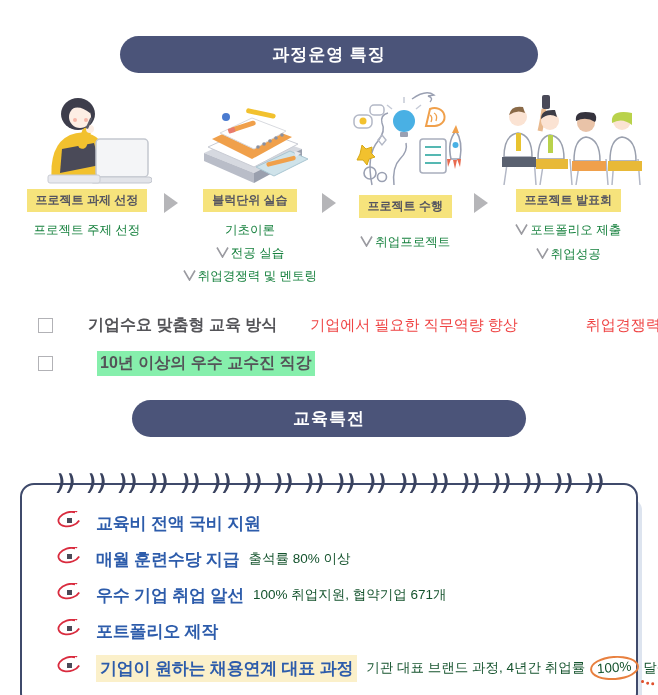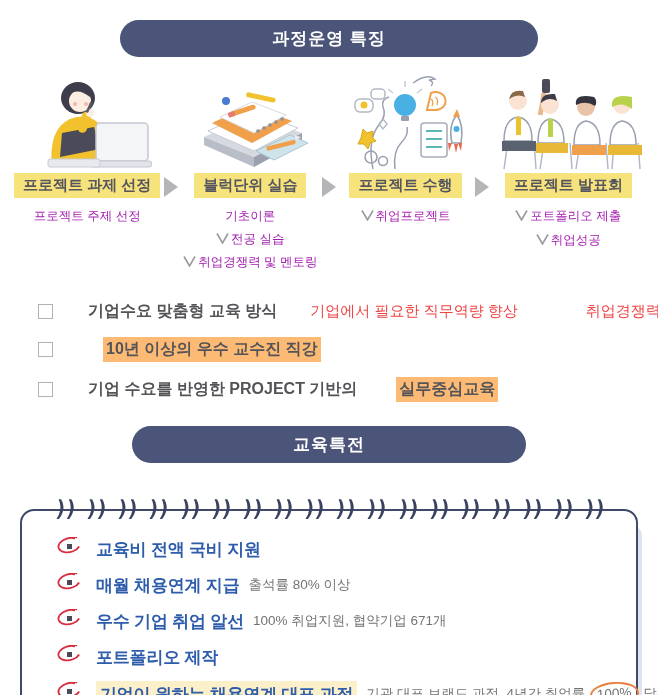--- a/index.html
+++ b/index.html
@@ -3,76 +3,76 @@
 <meta charset="utf-8">
 <style>
   * { margin:0; padding:0; box-sizing:border-box; }
   html,body { background:#ffffff; }
   .page {
     position:relative; width:658px; height:695px; background:#ffffff;
     font-family:"Liberation Sans", sans-serif; overflow:hidden;
   }
   
   .badge {
-    margin:20px auto 0; width:418px; height:37px; border-radius:19px;
+    margin:36px auto 0; width:418px; height:37px; border-radius:19px;
     background:#4b5479; color:#ffffff; font-size:17px; font-weight:bold;
     display:flex; align-items:center; justify-content:center; letter-spacing:1px;
   }
   .badge.small { width:394px; margin-top:24px; }
   
   .steps-row { display:flex; align-items:flex-start; justify-content:center; margin-top:12px; padding:0 14px; }
   .step-col { display:flex; flex-direction:column; align-items:center; }
-  .step-col.c1 { width:152px; } .step-col.c2 { width:142px; } .step-col.c3 { width:136px; } .step-col.c4 { width:158px;justify-content:space-between; }
+  .step-col.c1 { width:152px; } .step-col.c2 { width:142px; } .step-col.c3 { width:136px;gap:6px; } .step-col.c4 { width:158px;justify-content:space-between; }
   .illus { height:102px; display:flex; align-items:flex-end; justify-content:center; }
   .step-title {
     display:inline-block; background:#f6e37c; color:#555560; font-weight:bold;
-    font-size:15px; padding:3px 9px; margin-top:2px; white-space:nowrap;
+    font-size:12px; padding:3px 9px; margin-top:2px; white-space:nowrap;
   }
   .step-items { margin-top:7px; text-align:center; }
-  .step-item { font-size:12.5px; color:#a21caf; line-height:1.8; white-space:nowrap; }
+  .step-item { font-size:12.5px; color:#15803d; line-height:1.8; white-space:nowrap; }
   .vcheck { display:inline-block; margin-right:2px; vertical-align:-1px; }
   .step-arrow {
     width:0; height:0; border-top:10px solid transparent; border-bottom:10px solid transparent;
     border-left:14px solid #b5b5b8; margin:108px 4px 0 4px; flex:none;
   }
   
   .checklist { margin:26px 0 0 38px; }
   .check-row { display:flex; align-items:center; margin-bottom:15px; font-size:16px; font-weight:bold; color:#545458; white-space:nowrap;gap:24px; }
   .checkbox { flex:none; width:15px; height:15px; border:1.5px solid #b2b2b6; margin-right:11px; background:#fff; }
   .accent-orange { color:#ef4444; font-weight:normal; font-size:15px; margin-left:9px; }
   .accent-orange.b { margin-left:12px; }
   .arrow-right {
     display:inline-block; width:26px; height:14px; background:#f2b23a; margin:0 2px 0 6px; align-self:center;
     clip-path:polygon(0 28%, 52% 28%, 52% 0, 100% 50%, 52% 100%, 52% 72%, 0 72%);
   }
   .arrow-up {
     display:inline-block; width:15px; height:24px; background:#f7941e; margin-left:2px; margin-top:-4px;
     clip-path:polygon(50% 0, 100% 42%, 73% 42%, 73% 100%, 27% 100%, 27% 42%, 0 42%);
   }
-  .hl-cream { background:#fdba74; padding:2px 3px; margin-left:15px; }
+  .hl-cream { background:#86efac; padding:2px 3px; margin-left:9px; }
   
   .benefits-wrap { position:relative; margin:46px 20px 0 20px; }
   .benefits-box {
     position:relative; border:2px solid #3f4a6b; border-radius:14px; background:#ffffff;
     padding:26px 20px 12px 34px; box-shadow:7px 13px 0 -3px #dde4ef;
   }
   .spirals {
     position:absolute; top:-15px; left:32px; right:32px; height:30px;
     display:flex; justify-content:space-between; pointer-events:none;
   }
   .spiral { display:inline-block; transform:skewX(-6deg); }
   .spiral::after {
     content:"))"; font-size:22px; font-weight:600; color:#39425f; letter-spacing:-3px;
     font-family:"DejaVu Sans Mono", monospace;
   }
   .benefit-row { display:flex; align-items:center; margin-bottom:11px; white-space:nowrap; }
   .bullet { flex:none; margin-right:13px; }
   .benefit-title { font-size:17px; font-weight:bold; color:#2d5cab; letter-spacing:-0.2px; }
   .benefit-title.hl { background:#fbf0ca; padding:2px 4px; }
-  .benefit-note { font-size:13.5px; color:#737373; margin-left:9px; }
+  .benefit-note { font-size:13.5px; color:#14532d; margin-left:9px; }
   .circled {
     display:inline-block; border:2px solid #e8803f; border-radius:50%;
     padding:2px 5px 3px; margin:0 1px; transform:rotate(-4deg); position:relative;
   }
   .circled::after {
     content:""; position:absolute; right:-6px; bottom:-7px; width:3px; height:3px; border-radius:50%;
     background:#df512e; box-shadow:5px 2px 0 #df512e, 10px 3px 0 #df512e;
   }
 </style>
 </head>
@@ -249,25 +249,20 @@
       <span>기업수요 맞춤형 교육 방식</span>
       <span class="accent-orange">기업에서 필요한 직무역량 향상</span>
       <span class="arrow-right"></span>
       <span class="accent-orange b">취업경쟁력</span>
       <span class="arrow-up"></span>
     </div>
     <div class="check-row">
       <span class="checkbox"></span>
       <span class="hl-cream">10년 이상의 우수 교수진 직강</span>
     </div>
-    <div class="check-row">
-      <span class="checkbox"></span>
-      <span>기업 수요를 반영한 PROJECT 기반의</span>
-      <span class="hl-cream">실무중심교육</span>
-    </div>
   </div>
 
   <div class="badge small">
     <span>교육특전</span>
   </div>
 
   <div class="benefits-wrap">
     <div class="benefits-box">
       <div class="spirals">
         <span class="spiral"></span>
@@ -295,21 +290,21 @@
               <rect x="11" y="7" width="5" height="5" fill="#4a4a58"></rect>
               <path d="M21 3 a11 7 0 1 0 2 9 M23 3 q-2 -3 -5 -2" fill="none" stroke="#d92b3e" stroke-width="1.8" transform="rotate(-14 13 10)"></path>
             </svg></span>
         <span class="benefit-title">교육비 전액 국비 지원</span>
       </div>
       <div class="benefit-row">
         <span class="bullet"><svg width="27" height="21" viewBox="0 0 27 21">
               <rect x="11" y="7" width="5" height="5" fill="#4a4a58"></rect>
               <path d="M21 3 a11 7 0 1 0 2 9 M23 3 q-2 -3 -5 -2" fill="none" stroke="#d92b3e" stroke-width="1.8" transform="rotate(-14 13 10)"></path>
             </svg></span>
-        <span class="benefit-title">매월 채용연계 지급</span>
+        <span class="benefit-title">매월 훈련수당 지급</span>
         <span class="benefit-note">출석률 80% 이상</span>
       </div>
       <div class="benefit-row">
         <span class="bullet"><svg width="27" height="21" viewBox="0 0 27 21">
               <rect x="11" y="7" width="5" height="5" fill="#4a4a58"></rect>
               <path d="M21 3 a11 7 0 1 0 2 9 M23 3 q-2 -3 -5 -2" fill="none" stroke="#d92b3e" stroke-width="1.8" transform="rotate(-14 13 10)"></path>
             </svg></span>
         <span class="benefit-title">우수 기업 취업 알선</span>
         <span class="benefit-note">100% 취업지원, 협약기업 671개</span>
       </div>

